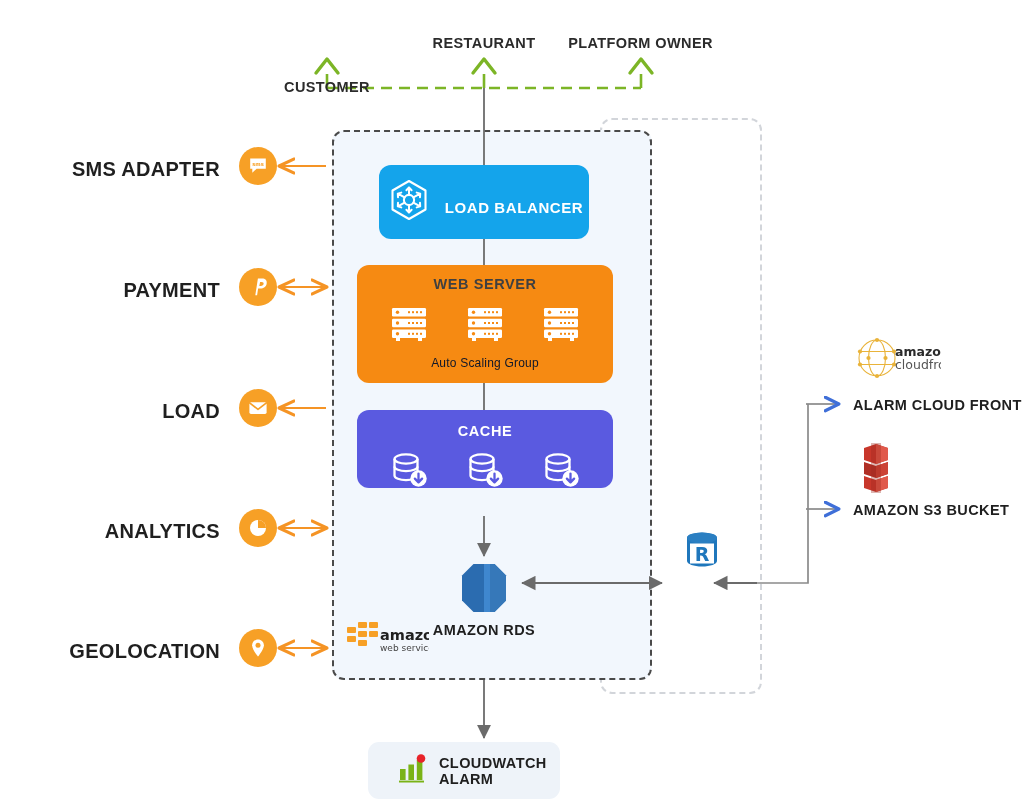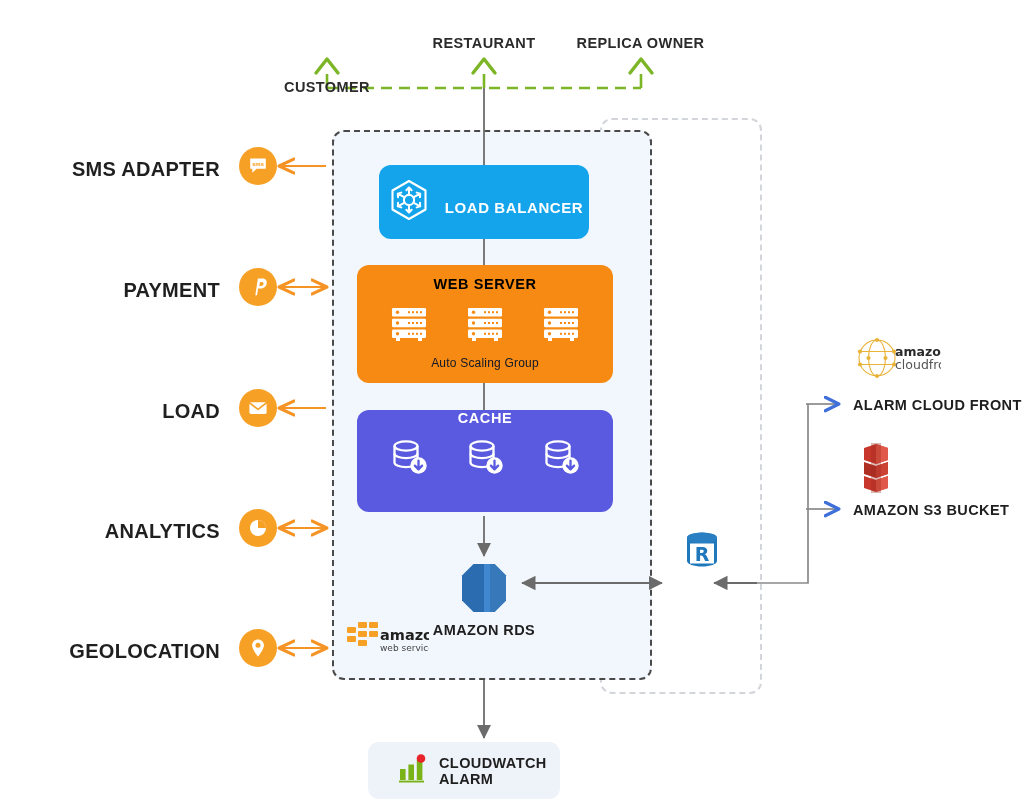--- a/index.html
+++ b/index.html
@@ -64,29 +64,30 @@
   }
   .blk-lb .t {
     color: #fff; font-size: 15px; font-weight: bold; letter-spacing: .6px; margin-top: 10px;
   }
   .blk-web {
     left: 357px; top: 265px; width: 256px; height: 118px;
     background: #f68a12;
     padding-top: 11px;
   }
   .blk-web .t {
-    color: #000000; font-size: 14.5px; font-weight: bold; letter-spacing: .6px;
+    color: #404040; font-size: 14.5px; font-weight: bold; letter-spacing: .6px;
   }
   .blk-web .sub {
     color: #0f172a; font-size: 12px; font-weight: normal; letter-spacing: .2px;
     margin-top: 6px;
   }
   .blk-cache {
-    left: 357px; top: 410px; width: 256px; height: 102px;
+    left: 357px; top: 410px; width: 256px; height: 78px;
     background: #5a5ae0;
+    padding-top: 13px;
   }
   .blk-cache .t {
     color: #fff; font-size: 14.5px; font-weight: bold; letter-spacing: .6px;
   }
   .icon-row {
     display: flex; justify-content: center; align-items: center;
     gap: 30px; margin-top: 8px;
   }
 
   
@@ -175,21 +176,21 @@
     <g>
       <path d="M757,583 L808,583 L808,404" fill="none" stroke="#8a8a8a" stroke-width="1.7"></path>
       <line x1="806" y1="404" x2="838" y2="404" stroke="#8a8a8a" stroke-width="1.7" marker-end="url(#ah-blue)"></line>
       <line x1="806" y1="509" x2="838" y2="509" stroke="#8a8a8a" stroke-width="1.7" marker-end="url(#ah-blue)"></line>
       <line x1="757" y1="583" x2="714" y2="583" stroke="#6b6b6b" stroke-width="1.8" marker-end="url(#ah-gray)"></line>
     </g>
   </svg>
 
   <div class="top-label" style="left:247px; top:35px; width:160px;margin-top:44px;">CUSTOMER</div>
   <div class="top-label" style="left:404px; top:35px; width:160px;">RESTAURANT</div>
-  <div class="top-label" style="left:558px; top:35px; width:165px;">REPLICA OWNER</div>
+  <div class="top-label" style="left:558px; top:35px; width:165px;">PLATFORM OWNER</div>
 
   <div class="left-label" style="left:40px; top:158px; width:180px;">SMS ADAPTER</div>
   <div class="circ-icon" style="left:239px; top:147px;">
     <svg width="24" height="24" viewBox="0 0 24 24">
       <path d="M4.2 4.6h15.6v10.1H10.6l-4.3 4.1v-4.1H4.2z" fill="#fff"></path>
       <text x="12" y="11.6" font-family="DejaVu Sans, sans-serif" font-size="5.2" font-weight="bold" fill="#f7a026" text-anchor="middle">sms</text>
     </svg>
   </div>
 
   <div class="left-label" style="left:40px; top:279px; width:180px;">PAYMENT</div>

